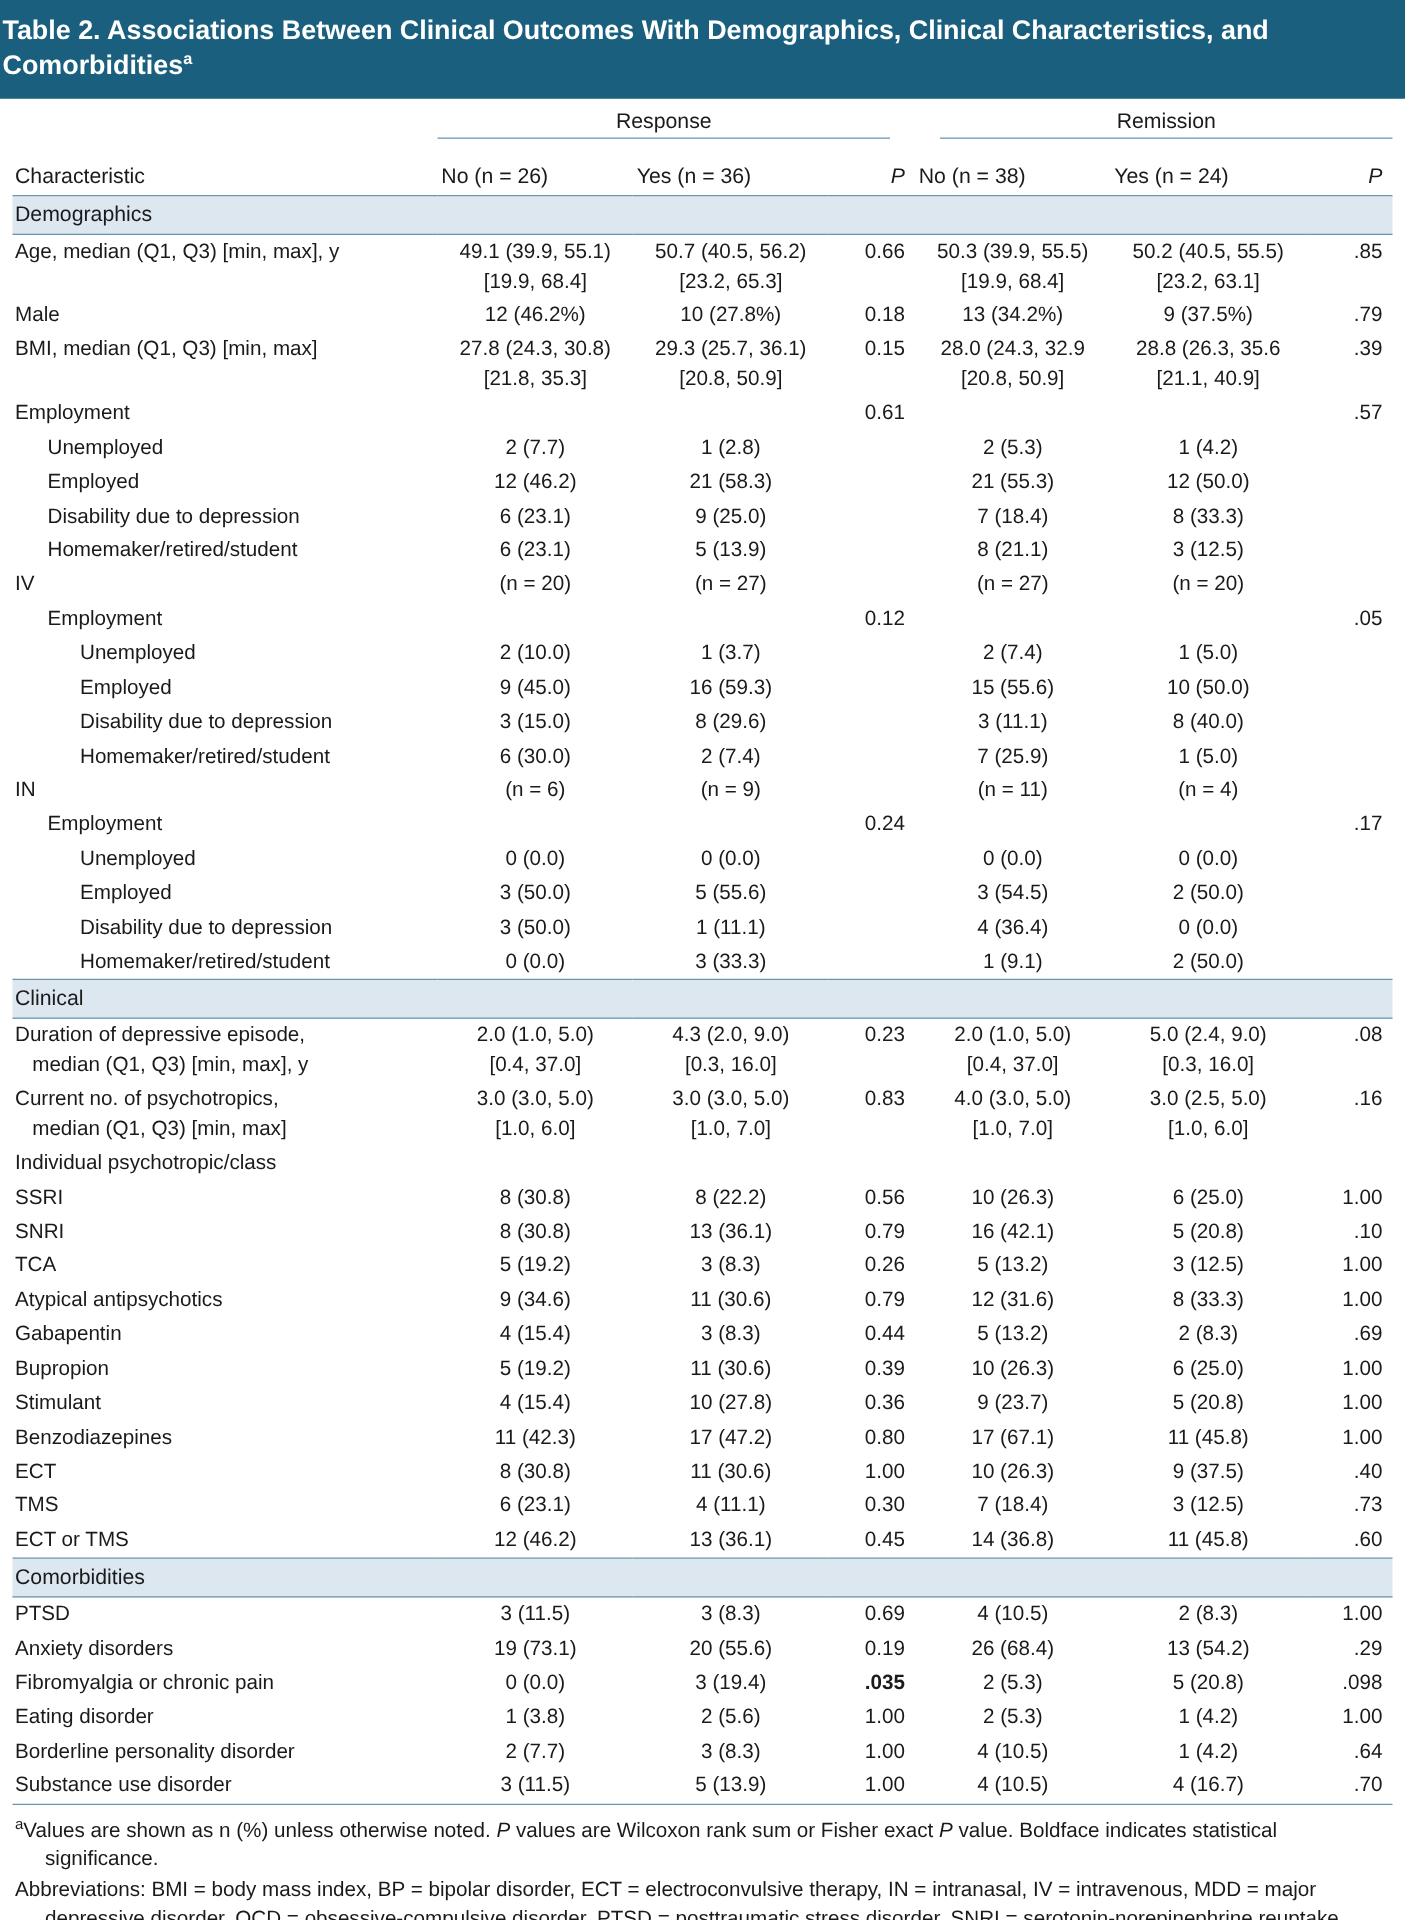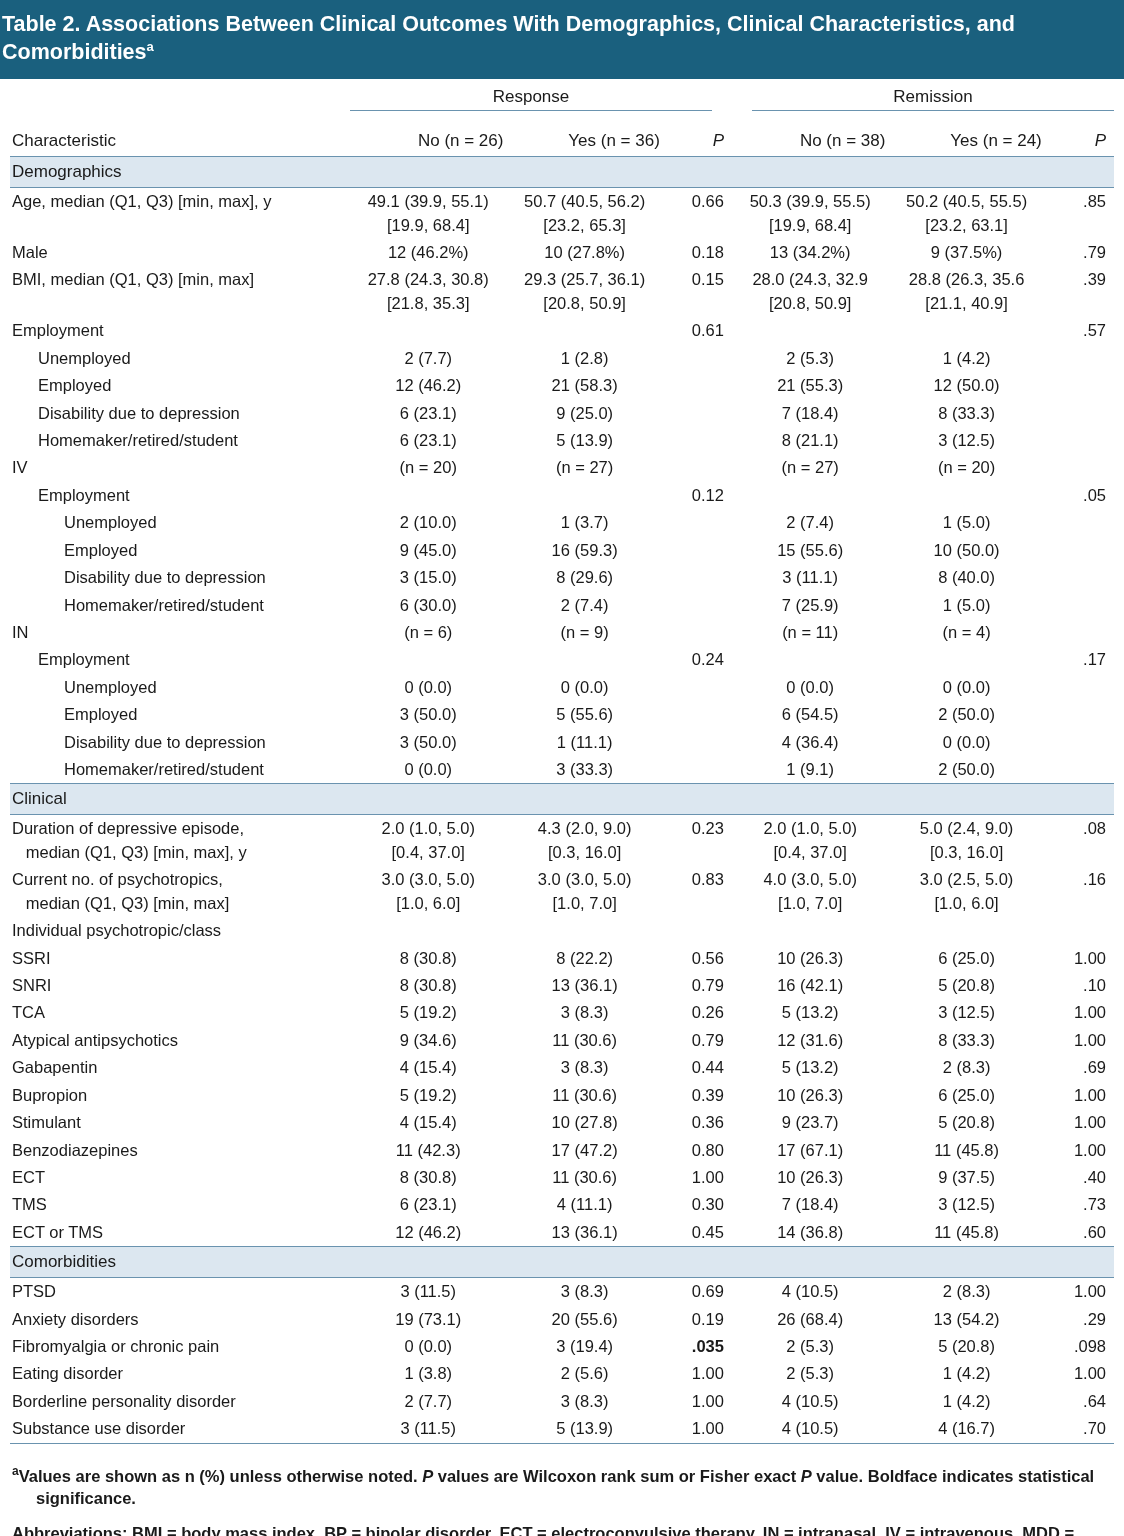--- a/index.html
+++ b/index.html
@@ -15,31 +15,31 @@
   .title-bar sup{font-size:13px;}
   table{border-collapse:collapse;table-layout:fixed;width:calc(100% - 20px);margin:6px 10px 0 10px;font-size:16.5px;}
   th,td{font-weight:normal;vertical-align:top;padding:2px 3px;}
   thead th{font-size:17px;}
   .spanner{padding:2px 0 16px 0;}
   .spanner-inner{text-align:center;border-bottom:1.5px solid var(--rule);padding-bottom:3px;}
   .sp-left{margin-right:20px;}
   .sp-right{margin-left:20px;}
   tr.col-head th{border-bottom:1.5px solid var(--rule);padding-top:4px;padding-bottom:5px;margin-top:38px;}
   th.label-h{text-align:left;padding-left:2px;}
-  th.val-h{text-align:right;}
+  th.val-h{text-align:left;}
   th.pcol-h{font-style:italic;text-align:right;padding-right:8px;}
   td.section{background:var(--section-bg);border-top:1px solid var(--rule);border-bottom:1px solid var(--rule);padding:5px 16px 5px 2px;font-size:17px;}
   td.label{text-align:left;white-space:pre-wrap;padding-left:2px;line-height:1.42;}
   td.label.indent-1{padding-left:28px;}
   td.label.indent-2{padding-left:54px;}
   td.val{text-align:center;white-space:pre-line;line-height:1.42;}
   td.pval{text-align:right;padding-right:8px;white-space:pre-line;line-height:1.42;}
   td.bold{font-weight:bold;}
   .footnotes{margin:0 10px;border-top:1.5px solid var(--rule);padding:7px 2px 12px 2px;font-size:16.5px;line-height:1.38;}
-  .fn{margin:12px 0 2px 0;padding-left:24px;text-indent:-24px;font-weight:bold;}
+  .fn{margin:0 0 2px 0;padding-left:24px;text-indent:-24px;}
   .fn sup{font-size:12px;}
   .spacer{flex:0 0 auto;}
 </style>
 </head>
 <body>
 
 <div class="page">
 
   <div class="title-bar">
     <span>Table 2. Associations Between Clinical Outcomes With Demographics, Clinical Characteristics, and Comorbidities</span><sup>a</sup>
@@ -238,21 +238,21 @@
           <td class="pval"></td>
           <td class="val">0 (0.0)</td>
           <td class="val">0 (0.0)</td>
           <td class="pval"></td>
         </tr>
         <tr>
           <td class="label indent-2">Employed</td>
           <td class="val">3 (50.0)</td>
           <td class="val">5 (55.6)</td>
           <td class="pval"></td>
-          <td class="val">6 (54.5)</td>
+          <td class="val">3 (54.5)</td>
           <td class="val">2 (50.0)</td>
           <td class="pval"></td>
         </tr>
         <tr>
           <td class="label indent-2">Disability due to depression</td>
           <td class="val">3 (50.0)</td>
           <td class="val">1 (11.1)</td>
           <td class="pval"></td>
           <td class="val">4 (36.4)</td>
           <td class="val">0 (0.0)</td>

